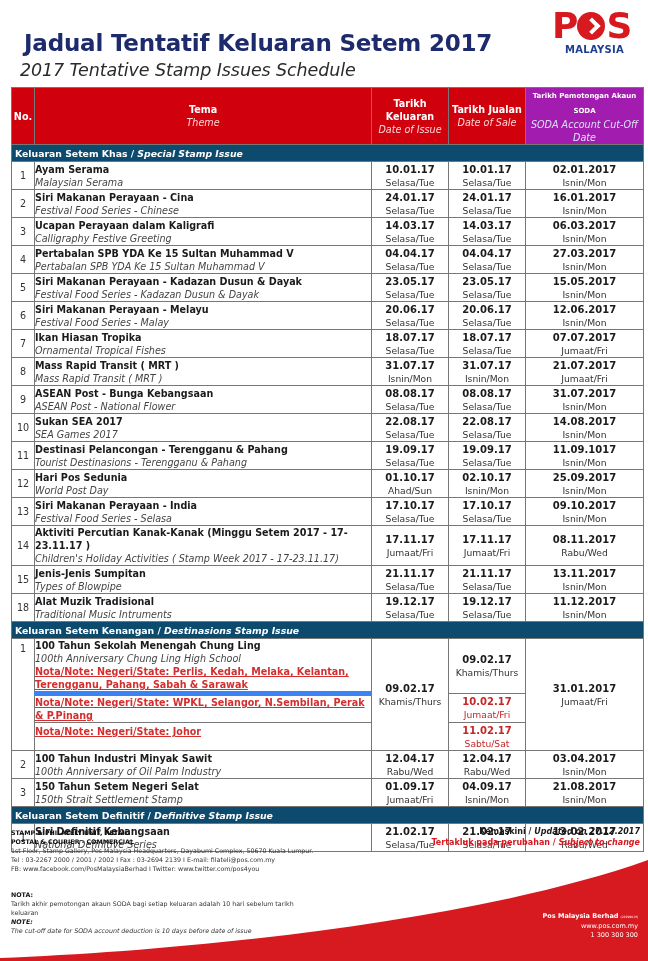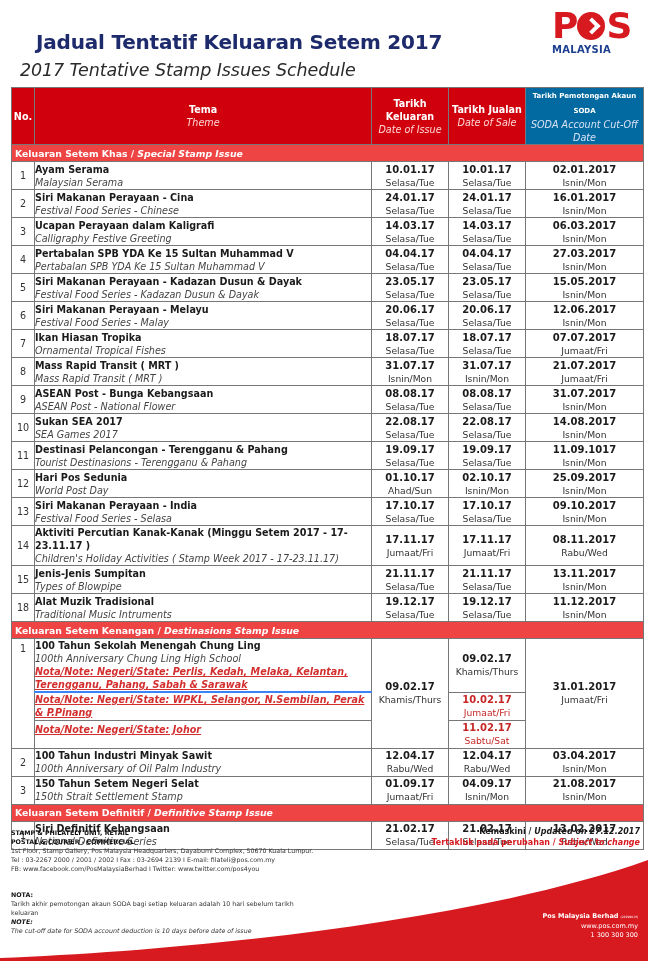--- a/index.html
+++ b/index.html
@@ -1,43 +1,43 @@
 <!DOCTYPE html>
 <html><head>
 <meta charset="utf-8">
 <style>
   html, body { margin:0; padding:0; background:#fff; }
   body { width:648px; height:961px; position:relative; overflow:hidden; font-family:"DejaVu Sans", sans-serif; color:#1b1b1b; }
   .logo { position:absolute; left:552px; top:8px; width:84px; height:52px; }
   .logo .pos { font-family:"DejaVu Sans", sans-serif; font-weight:bold; font-size:36px; color:#d71920; letter-spacing:-2px; line-height:36px; display:flex; align-items:center; }
   .logo .o { display:inline-block; width:28px; height:28px; border-radius:50%; background:#d71920; position:relative; margin:0 1px; }
   .logo .o::after { content:""; position:absolute; left:9px; top:8px; width:8px; height:8px; border-top:4px solid #fff; border-right:4px solid #fff; transform:rotate(45deg); }
-  .logo .my { font-size:10px; font-weight:bold; color:#1d3f8f; margin-left:0; letter-spacing:0.3px; }
-  .title { position:absolute; left:36px; top:30px; font-family:"DejaVu Sans", sans-serif; font-weight:bold; font-size:20px; color:#1d2a6b; letter-spacing:-0.2px; }
+  .logo .my { font-size:10px; font-weight:bold; color:#1d3f8f; margin-left:13px; letter-spacing:0.3px; }
+  .title { position:absolute; left:24px; top:30px; font-family:"DejaVu Sans", sans-serif; font-weight:bold; font-size:23px; color:#1d2a6b; letter-spacing:-0.2px; }
   .subtitle { position:absolute; left:20px; top:60px; font-family:"DejaVu Sans", sans-serif; font-style:italic; font-size:17.5px; color:#2a2a2a; letter-spacing:-0.1px; }
   table.sched { position:absolute; left:11px; top:87px; width:632px; border-collapse:collapse; table-layout:fixed; }
   table.sched td, table.sched th { border:1px solid #777; padding:0; font-size:9.6px; line-height:13px; vertical-align:middle; }
   th { color:#fff; font-weight:bold; background:#d0000d; text-align:center; }
   th .en { font-style:italic; font-weight:normal; color:#ffd7d7; display:block; }
-  th.soda { background:#0369a1; }
+  th.soda { background:#a21caf; }
   th.soda .ms { font-size:7px; }
   th.soda .en { color:#d8e3f5; }
   th.no { text-align:center; padding-left:4px; }
   tr.head { height:24px; }
-  tr.section td { background:#ef4444; color:#fff; font-weight:bold; font-size:9.3px; padding-left:3px; height:16px; }
+  tr.section td { background:#0c4a6e; color:#fff; font-weight:bold; font-size:9.3px; padding-left:3px; height:16px; }
   tr.section td .en { font-style:italic; }
   td.num { text-align:center; color:#333; }
   td.theme { padding-left:3px;margin-top:24px; }
   td.theme .ms { font-weight:bold; display:block; }
   td.theme .en { font-style:italic; color:#444; display:block; }
   td.date { text-align:center; }
   td.date .d { font-weight:bold; display:block; font-size:10px; }
   td.date .w { display:block; color:#333; font-size:9.2px; }
   tr.row { height:28px; }
-  .note { color:#d32f2f; font-weight:bold; font-style:italic; text-decoration:underline; }
+  .note { color:#d32f2f; font-weight:bold; text-decoration:underline; }
   .red { color:#c62828 !important; }
   .footer-left { position:absolute; left:11px; top:828px; font-size:6.3px; line-height:9px; color:#333; }
   .footer-left .b { font-weight:bold; color:#111; }
   .nota { position:absolute; left:11px; top:890px; font-size:6.3px; line-height:9px; color:#333; width:300px; }
   .nota .b { font-weight:bold; color:#111; }
   .nota .i { font-style:italic; }
   .updated { position:absolute; right:8px; top:826px; font-size:8px; font-weight:bold; text-align:right; line-height:11px; }
   .updated .i { font-style:italic; }
   .updated .r { color:#d71920; }
   .swoosh { position:absolute; left:0; top:840px; width:648px; height:121px; }
@@ -385,21 +385,21 @@
           <span class="w">Isnin/Mon</span>
         </td>
       </tr>
     </tbody>
   <tbody id="commem-body">
     <tr class="section">
       <td colspan="5"><span>Keluaran Setem Kenangan / </span><span class="en">Destinasions Stamp Issue</span></td>
     </tr>
     <tr style="height:33px">
       <td class="num" rowspan="3" style="vertical-align:top;padding-top:3px">1</td>
-      <td class="theme" style="border-bottom:2px solid #3b82f6">
+      <td class="theme" style="border-bottom:5px solid #3b82f6">
         <span class="ms">100 Tahun Sekolah Menengah Chung Ling</span>
         <span class="en">100th Anniversary Chung Ling High School</span>
         <span class="note">Nota/Note:  Negeri/State: Perlis, Kedah, Melaka, Kelantan, Terengganu, Pahang, Sabah &amp; Sarawak</span>
       </td>
       <td class="date" rowspan="3">
           <span class="d">09.02.17</span>
           <span class="w">Khamis/Thurs</span>
         </td>
       <td class="date">
           <span class="d">09.02.17</span>

